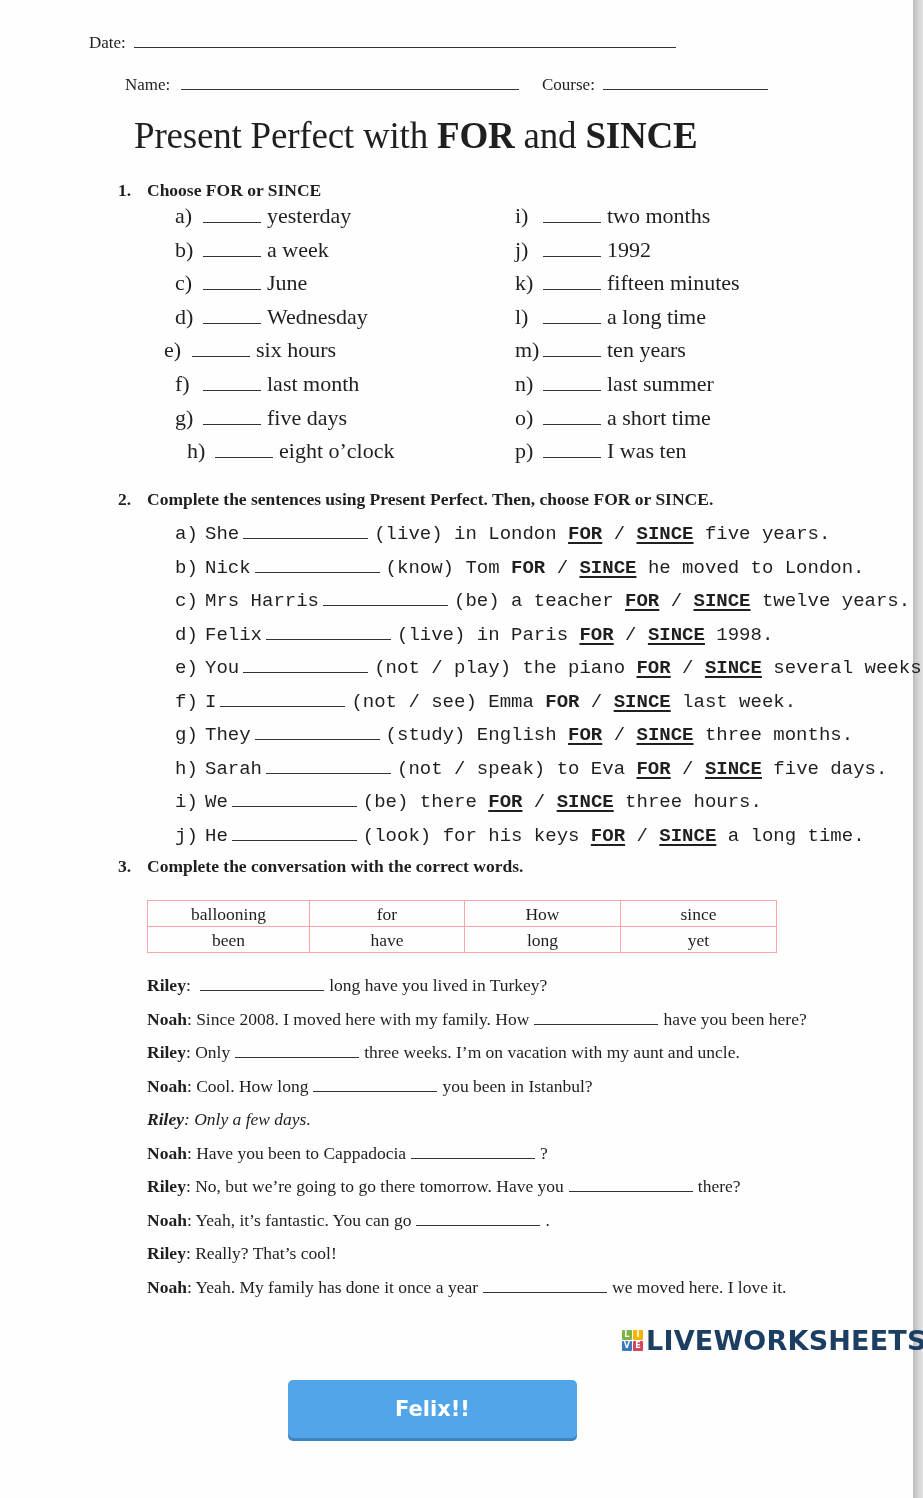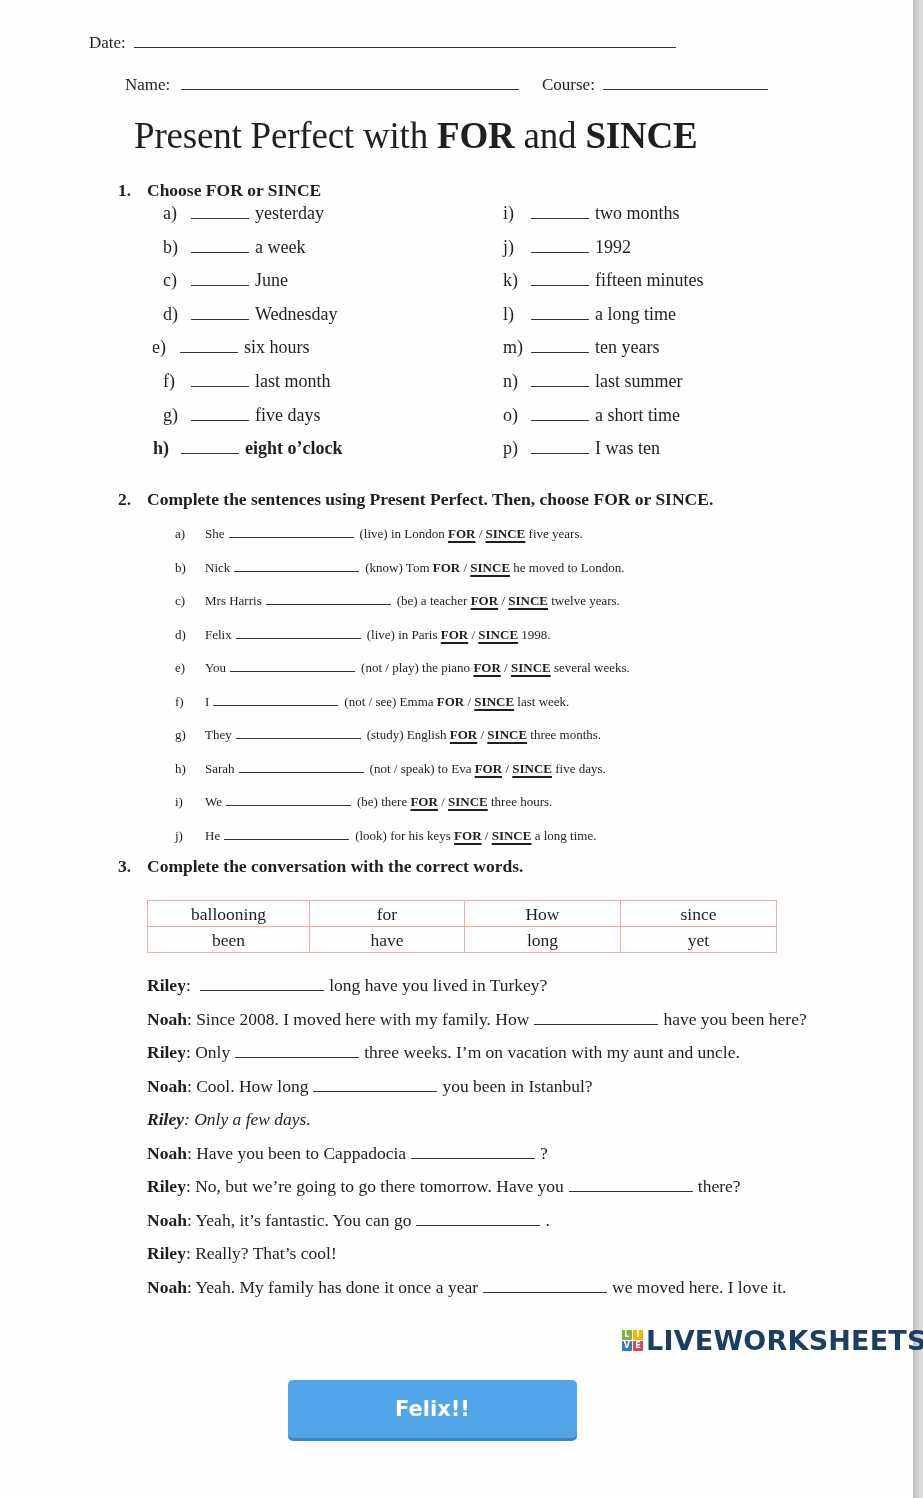--- a/index.html
+++ b/index.html
@@ -15,25 +15,25 @@
   .abs { position:absolute; white-space:nowrap; }
   .line { display:inline-block; border-bottom:1px solid #333; vertical-align:baseline; height:1px; }
 
   .hdr { font-size:17px; }
   .title { font-size:37px; left:134px; top:114px; letter-spacing:-0.2px; }
   .title b { font-weight:bold; }
 
   .sec-h { font-size:17.5px; font-weight:bold; }
   .sec-h .num { display:inline-block; width:29px; }
 
-  .s1 { font-size:18px; }
+  .s1 { font-size:22px;margin-left:12px; }
   .s1 .lbl { display:inline-block; width:28px; }
   .s1 .blk { display:inline-block; width:58px; border-bottom:1px solid #333; height:14px; margin:0 6px 0 0; }
 
-  .s2 { font-size:13px; }
+  .s2 { font-size:19px;font-family:Liberation Mono, monospace; }
   .s2 .lbl { display:inline-block; width:30px; }
   .s2 .blk { display:inline-block; width:125px; border-bottom:1px solid #333; height:14px; margin:0 6px 0 4px; }
   .kw { font-weight:bold; }
   .kw.u { text-decoration:underline; text-decoration-thickness:2px; text-underline-offset:3px; }
 
   table.words {
     position:absolute; left:147px; top:900px; border-collapse:collapse;
     font-size:17.5px;
   }
   table.words td {
@@ -87,21 +87,21 @@
   <span class="num">1.</span><span>Choose FOR or SINCE</span>
 </div>
 <div id="s1-left">
     <div class="abs s1" style="left: 163px; top: 203px;"><span class="lbl">a)</span><span class="blk"></span><span>yesterday</span></div>
     <div class="abs s1" style="left: 163px; top: 236.6px;"><span class="lbl">b)</span><span class="blk"></span><span>a week</span></div>
     <div class="abs s1" style="left: 163px; top: 270.2px;"><span class="lbl">c)</span><span class="blk"></span><span>June</span></div>
     <div class="abs s1" style="left: 163px; top: 303.8px;"><span class="lbl">d)</span><span class="blk"></span><span>Wednesday</span></div>
     <div class="abs s1" style="left: 152px; top: 337.4px;"><span class="lbl">e)</span><span class="blk"></span><span>six hours</span></div>
     <div class="abs s1" style="left: 163px; top: 371px;"><span class="lbl">f)</span><span class="blk"></span><span>last month</span></div>
     <div class="abs s1" style="left: 163px; top: 404.6px;"><span class="lbl">g)</span><span class="blk"></span><span>five days</span></div>
-    <div class="abs s1" style="left: 153px; top: 438.2px; font-weight: bold;"><span class="lbl">h)</span><span class="blk"></span><span>eight o’clock</span></div>
+    <div class="abs s1" style="left: 175px; top: 438.2px;"><span class="lbl">h)</span><span class="blk"></span><span>eight o’clock</span></div>
   </div>
 <div id="s1-right">
     <div class="abs s1" style="left: 503px; top: 203px;"><span class="lbl">i)</span><span class="blk"></span><span>two months</span></div>
     <div class="abs s1" style="left: 503px; top: 236.6px;"><span class="lbl">j)</span><span class="blk"></span><span>1992</span></div>
     <div class="abs s1" style="left: 503px; top: 270.2px;"><span class="lbl">k)</span><span class="blk"></span><span>fifteen minutes</span></div>
     <div class="abs s1" style="left: 503px; top: 303.8px;"><span class="lbl">l)</span><span class="blk"></span><span>a long time</span></div>
     <div class="abs s1" style="left: 503px; top: 337.4px;"><span class="lbl">m)</span><span class="blk"></span><span>ten years</span></div>
     <div class="abs s1" style="left: 503px; top: 371px;"><span class="lbl">n)</span><span class="blk"></span><span>last summer</span></div>
     <div class="abs s1" style="left: 503px; top: 404.6px;"><span class="lbl">o)</span><span class="blk"></span><span>a short time</span></div>
     <div class="abs s1" style="left: 503px; top: 438.2px;"><span class="lbl">p)</span><span class="blk"></span><span>I was ten</span></div>

